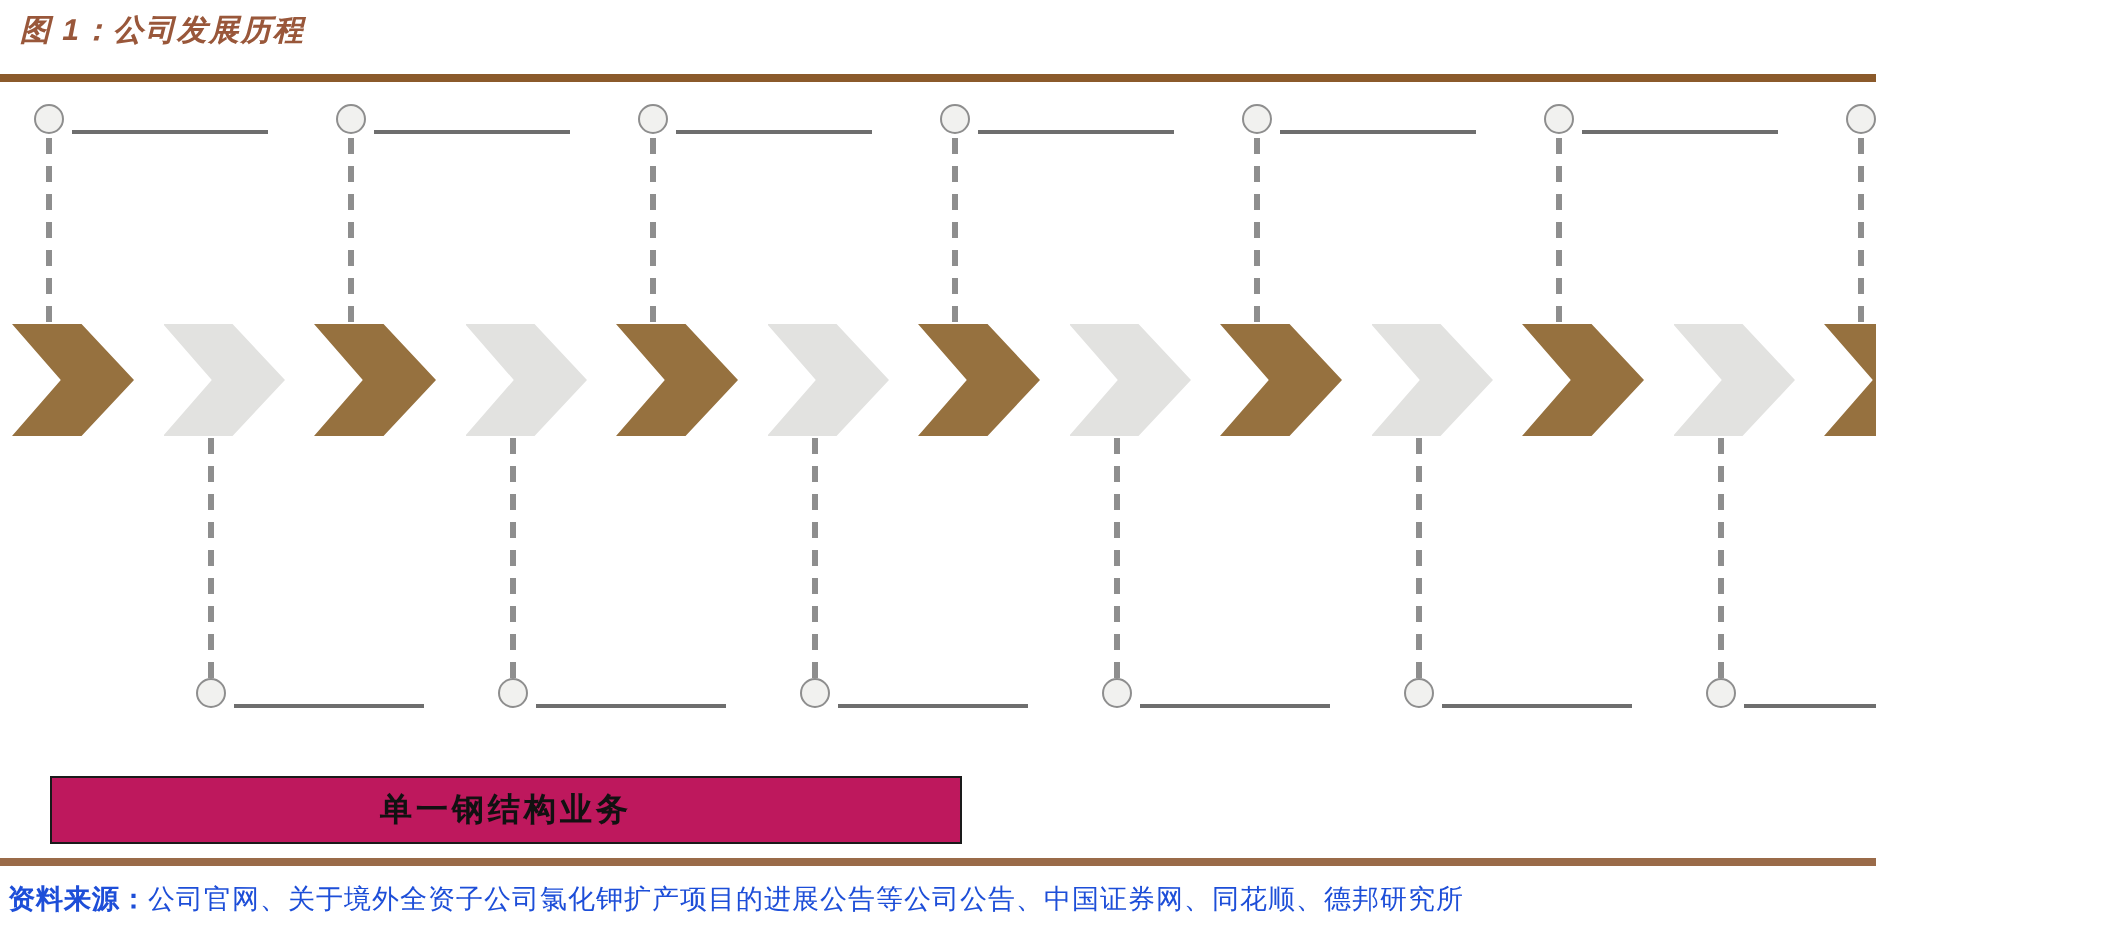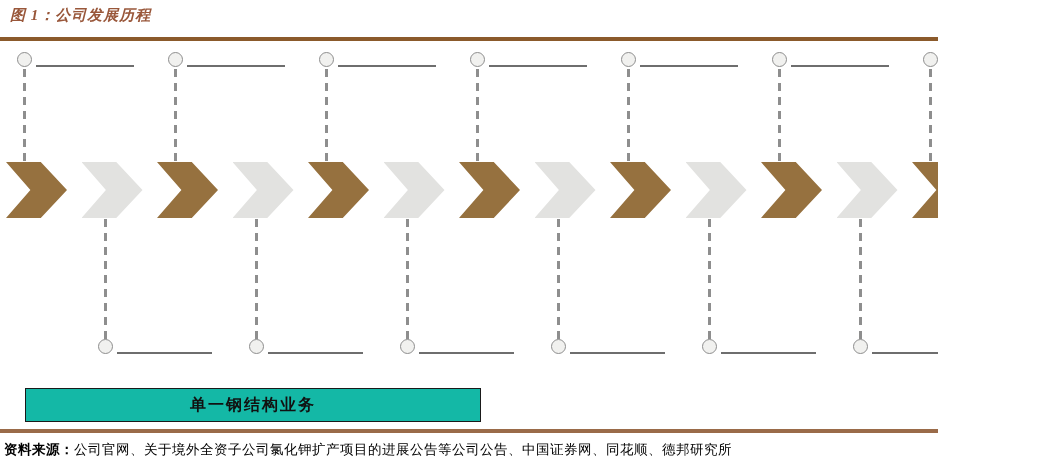--- a/index.html
+++ b/index.html
@@ -1,20 +1,20 @@
 <!DOCTYPE html>
 <html><head>
 <meta charset="utf-8">
 <style>
   html,body{margin:0;padding:0;background:#ffffff;}
   .page{
     position:relative;
     width:938px;height:470px;
     background:#ffffff;
-    font-family:Liberation Serif, serif;
+    font-family:Liberation Sans, sans-serif;
     overflow:hidden;
   }
   .figure-title{
     position:absolute;left:10px;top:6px;
     font-size:15px;font-weight:bold;font-style:italic;
     letter-spacing:1px;
     color:#99573A;
   }
   .rule{position:absolute;left:0;width:1063px;}
   .rule-top{top:37px;height:4px;background:#8B5A2B;}
@@ -42,21 +42,21 @@
     position:absolute;top:388px;height:34px;
     border:1px solid #1A1A1A;box-sizing:border-box;
     display:flex;align-items:center;justify-content:center;
     font-size:16px;font-weight:bold;color:#111;
     letter-spacing:2px;
   }
   .phase-1{left:25px;width:456px;}
   .phase-2{left:490px;width:550px;}
   .source{
     position:absolute;left:4px;top:441px;width:1050px;
-    font-size:13.5px;color:#000000;letter-spacing:0.5px;
+    font-size:13.5px;color:#1d4ed8;letter-spacing:0.5px;
   }
   .source-label{font-weight:bold;}
 </style>
 </head>
 <body>
 
 <div class="page">
 
   <div class="figure-title" style="color: rgb(153, 87, 58);">图 1：公司发展历程</div>
   <div class="rule rule-top" style="background: rgb(139, 90, 43);"></div>
@@ -123,21 +123,21 @@
       <div class="vdash" style="left: 708px; top: 219px; height: 120px;"></div>
       <div class="milestone-circle" style="left: 702px; top: 339px;"></div>
       <div class="milestone-line" style="left: 720.5px; top: 352px; width: 95px;"></div>
       <div class="milestone-label" style="left: 722.5px; top: 335px;"></div>
       <div class="vdash" style="left: 859px; top: 219px; height: 120px;"></div>
       <div class="milestone-circle" style="left: 853px; top: 339px;"></div>
       <div class="milestone-line" style="left: 871.5px; top: 352px; width: 95px;"></div>
       <div class="milestone-label" style="left: 873.5px; top: 335px;"></div>
     </div>
 
-  <div class="phase phase-1" style="background: #14b8a6;">
+  <div class="phase phase-1" style="background: #be185d;">
     <span>单一钢结构业务</span>
   </div>
 
   <div class="rule rule-bottom" style="background: rgb(154, 107, 73);"></div>
 
   <div class="source"><span class="source-label">资料来源：</span><span>公司官网、关于境外全资子公司氯化钾扩产项目的进展公告等公司公告、中国证券网、同花顺、德邦研究所</span></div>
 
 </div>
 
 </body></html>

